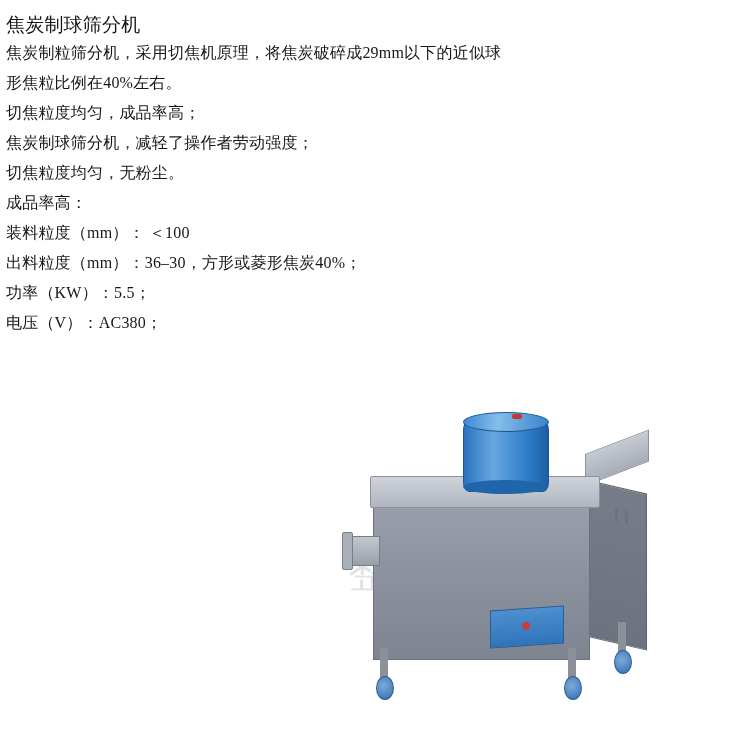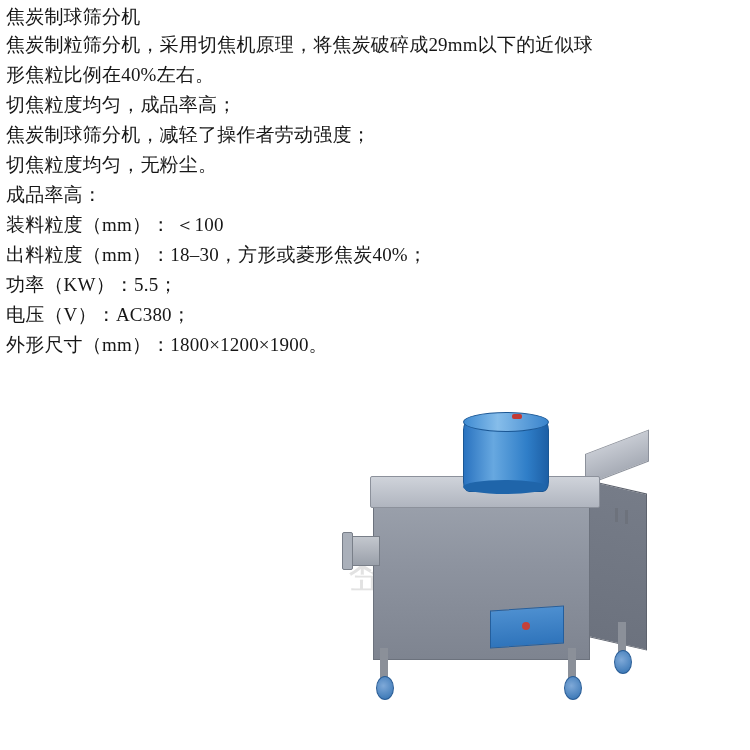--- a/index.html
+++ b/index.html
@@ -17,25 +17,25 @@
   }
   #page {
     position: relative;
     width: 750px;
     height: 750px;
     background: #ffffff;
   }
   .text-block {
     position: absolute;
     left: 6px;
-    top: 0px;
+    top: 8px;
     width: 744px;
   }
   .line {
-    font-size: 19px;
+    font-size: 16px;
     line-height: 30px;
     white-space: nowrap;
     letter-spacing: 0.2px;
     color: #161616;
     font-family: "Liberation Serif", "DejaVu Serif", serif;
   }
   .line.title {
     font-size: 19px;
     line-height: 26px;
     padding-top: 4px;
@@ -208,24 +208,23 @@
 
   <div class="text-block">
     <div class="line title">焦炭制球筛分机</div>
     <div class="line">焦炭制粒筛分机，采用切焦机原理，将焦炭破碎成29mm以下的近似球</div>
     <div class="line">形焦粒比例在40%左右。</div>
     <div class="line">切焦粒度均匀，成品率高；</div>
     <div class="line">焦炭制球筛分机，减轻了操作者劳动强度；</div>
     <div class="line">切焦粒度均匀，无粉尘。</div>
     <div class="line">成品率高：</div>
     <div class="line">装料粒度（mm）： ＜100</div>
-    <div class="line">出料粒度（mm）：18–30，方形或菱形焦炭40%；</div>
+    <div class="line">出料粒度（mm）：36–30，方形或菱形焦炭40%；</div>
     <div class="line">功率（KW）：5.5；</div>
     <div class="line">电压（V）：AC380；</div>
-    <div class="line">外形尺寸（mm）：1800×1200×1900。</div>
   </div>
 
   <div class="photo">
     <div class="watermark">整市</div>
 
     <div class="body-right"></div>
     <div class="body-front"></div>
     <div class="top-plate-skew"></div>
     <div class="top-plate"></div>
 

